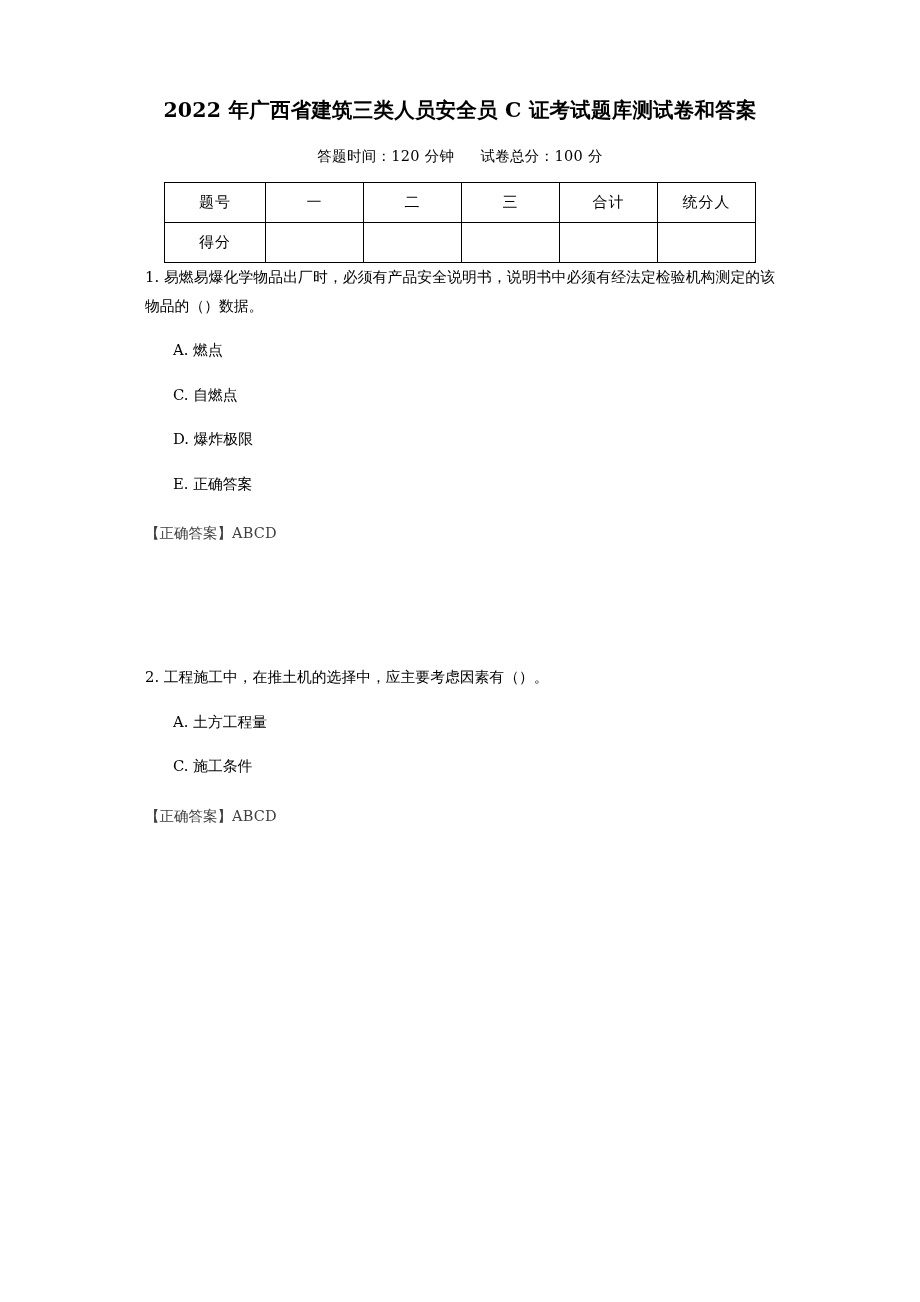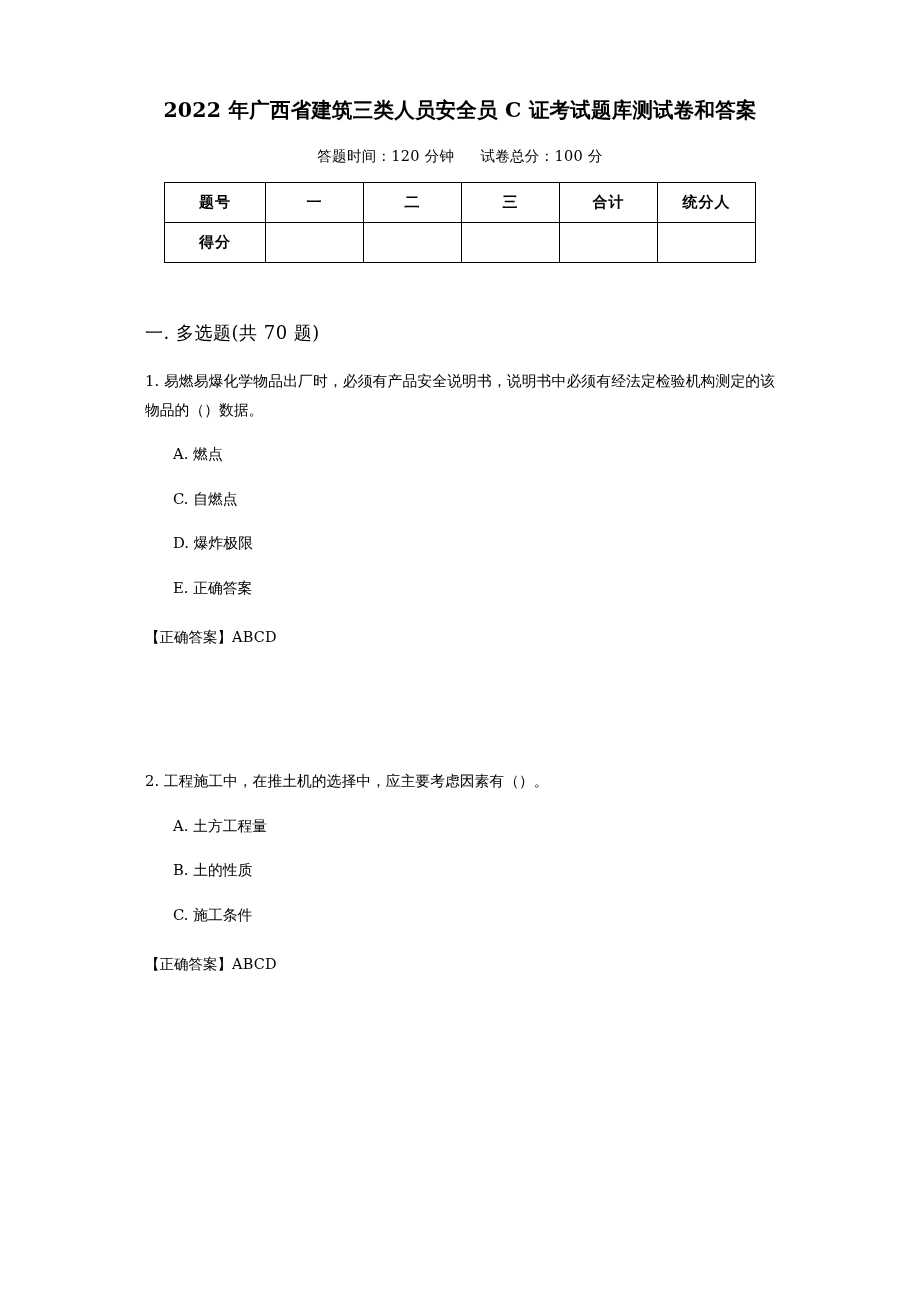--- a/index.html
+++ b/index.html
@@ -39,21 +39,20 @@
   }
   .exam-meta .gap {
     display: inline-block;
     width: 26px;
   }
   table.score-table {
     border-collapse: collapse;
     margin: 0 auto;
     width: 592px;
     table-layout: fixed;
-    font-weight: bold;
   }
   table.score-table td {
     border: 1px solid #000000;
     height: 37px;
     text-align: center;
     vertical-align: middle;
     font-size: 15px;
     letter-spacing: 1px;
   }
   table.score-table td.first-col {
@@ -73,21 +72,21 @@
     text-align: justify;
     margin: 0 0 2px 0;
   }
   .q-option {
     font-size: 14.8px;
     line-height: 1.92;
     margin: 16px;
     padding-left: 12px;
   }
   .answer {
-    color: #000000;
+    color: #404040;
     font-size: 14.5px;
     margin-top: 26px;
     letter-spacing: 0.2px;
   }
   .answer .label {
     letter-spacing: 0px;
   }
   .spacer-q1 {
     height: 120px;
   }
@@ -117,38 +116,36 @@
         <td class="first-col">得分</td>
         <td></td>
         <td></td>
         <td></td>
         <td></td>
         <td></td>
       </tr>
     </tbody>
   </table>
 
-  <div class="section-heading">一. 多选题(共 70 题)</div>
 
   <div class="question">
     <p class="q-stem">1. 易燃易爆化学物品出厂时，必须有产品安全说明书，说明书中必须有经法定检验机构测定的该物品的（）数据。</p>
     <p class="q-option">A. 燃点</p>
     <p class="q-option">C. 自燃点</p>
     <p class="q-option">D. 爆炸极限</p>
     <p class="q-option">E. 正确答案</p>
     <div class="answer">
       <span class="label">【正确答案】</span><span>ABCD</span>
     </div>
   </div>
 
   <div class="spacer-q1"></div>
 
   <div class="question">
     <p class="q-stem">2. 工程施工中，在推土机的选择中，应主要考虑因素有（）。</p>
     <p class="q-option">A. 土方工程量</p>
-    <p class="q-option">B. 土的性质</p>
     <p class="q-option">C. 施工条件</p>
     <div class="answer">
       <span class="label">【正确答案】</span><span>ABCD</span>
     </div>
   </div>
 
 </div>
 
 </body></html>

